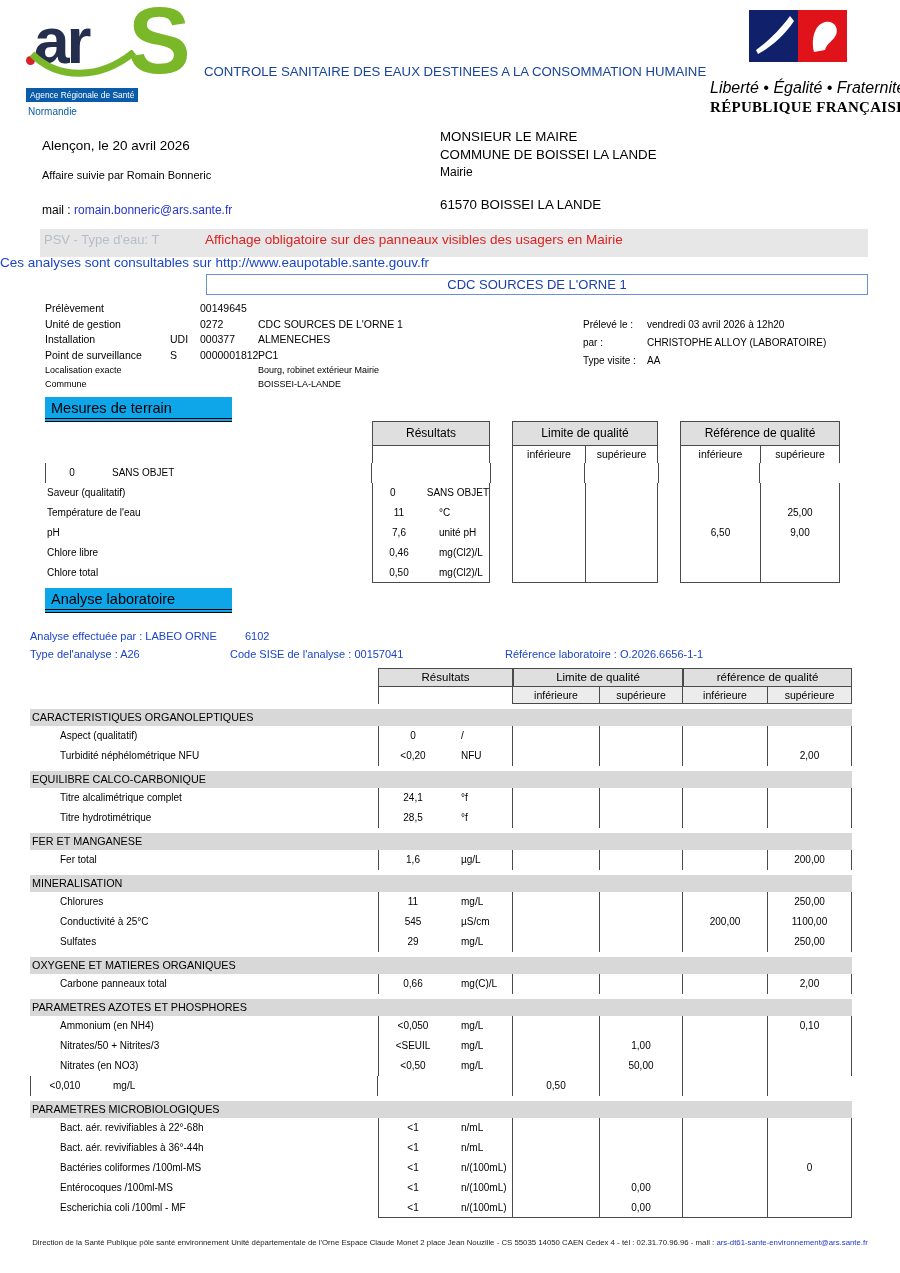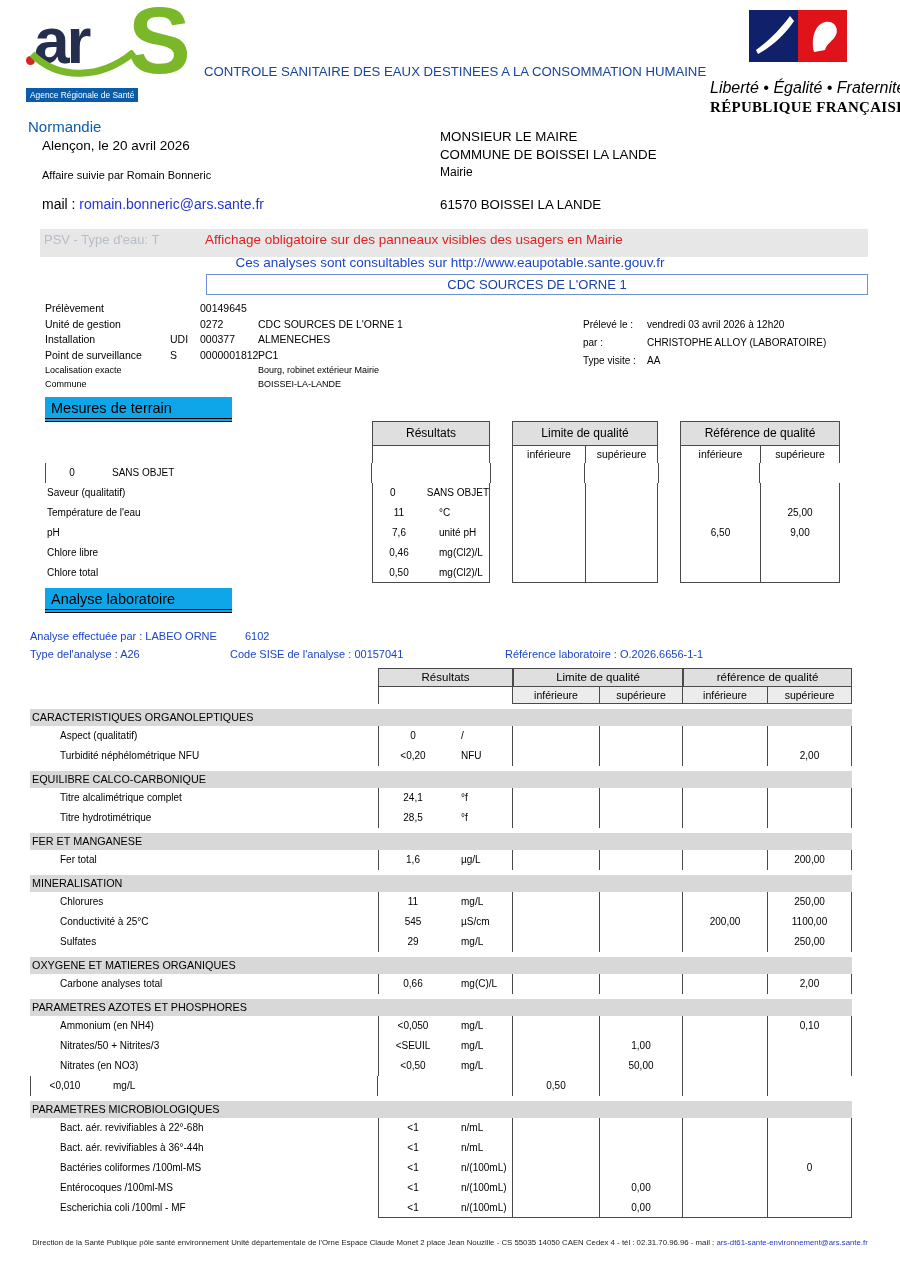--- a/index.html
+++ b/index.html
@@ -8,49 +8,49 @@
         font-family:"Liberation Sans","DejaVu Sans",sans-serif;overflow:hidden}
 
   
   .ars{position:absolute;left:26px;top:10px;width:195px;height:112px}
   .ars-word{position:relative;height:74px;width:195px}
   .ars-ar{position:absolute;left:8px;top:-6px;font-size:64px;font-weight:700;color:#262e4d;letter-spacing:-3px}
   .ars-s{position:absolute;left:102px;top:-16px;font-size:94px;font-weight:700;color:#7ab829;line-height:1}
   .ars-dot{position:absolute;left:0;top:46px;width:9px;height:9px;border-radius:50%;background:#d8232a}
   .ars-swoosh{position:absolute;left:2px;top:40px;width:112px;height:34px}
   .ars-banner{display:inline-block;background:#0a5ca8;color:#fff;font-size:8.4px;padding:2px 4px;margin-top:4px;white-space:nowrap}
-  .ars-region{color:#0a5ca8;font-size:15px;margin-top:16px;padding-left:2px}
+  .ars-region{color:#0a5ca8;font-size:10px;margin-top:4px;padding-left:2px}
 
   .doc-title{position:absolute;left:204px;top:64px;width:520px;color:#17449c;font-size:13.2px}
 
   .republic{position:absolute;left:710px;top:10px;width:176px;text-align:center}
   .flag{width:98px;height:52px;margin:0 auto;display:flex}
   .flag-blue{width:50%;background:#11206b;position:relative;overflow:hidden}
   .flag-red{width:50%;background:#e0121a;position:relative;overflow:hidden}
   .flag svg{position:absolute;inset:0;width:100%;height:100%}
   .motto{font-family:Liberation Sans, sans-serif;font-style:italic;font-size:16px;margin-top:17px;white-space:nowrap}
   .rf-name{font-family:"Liberation Serif","DejaVu Serif",serif;font-size:15px;margin-top:2px;letter-spacing:.3px;font-weight:600;white-space:nowrap}
 
   
   .letter-left{position:absolute;left:42px;top:138px;width:390px}
   .place-date{font-size:13.5px}
   .handled{font-size:11px;margin-top:16px}
-  .mail-line{font-size:14px;margin-top:15px}
+  .mail-line{font-size:12px;margin-top:22px}
   .mail-link{color:#2336cc;text-decoration:none;cursor:pointer}
   .tel-line{font-size:15px;margin-top:21px}
   .letter-right{position:absolute;left:440px;top:128px}
   .recip-big{font-size:13.3px;line-height:1.35}
   .recip-med{font-size:12px;line-height:1.35}
   .recip-postal{font-size:13.3px;margin-top:17px}
 
   
   .notice-band{position:absolute;left:40px;top:229px;width:828px;height:28px;background:#e7e7e7}
   .psv-text{position:absolute;left:4px;top:3px;color:#b7bdc8;font-size:13px;white-space:nowrap}
   .display-notice{position:absolute;left:165px;top:3px;color:#e02020;font-size:13.5px;white-space:nowrap}
-  .consult-line{position:absolute;left:0;top:255px;width:900px;text-align:center;color:#1b45c8;font-size:13.5px}
+  .consult-line{position:absolute;left:0;top:255px;width:900px;color:#1b45c8;font-size:13.5px}
   .network-box{position:absolute;left:206px;top:274px;width:662px;height:21px;border:1px solid #6b8fd8;
                text-align:center;color:#1a3fa8;font-size:13px;line-height:19px}
 
   
   .sample-left{position:absolute;left:45px;top:301px;width:535px}
   .srow{display:grid;grid-template-columns:125px 30px 52px auto;height:15.5px;font-size:10.5px;line-height:15.5px}
   .srow.small{font-size:9px;height:14px;line-height:14px}
   .s-c2{text-align:left}
   .s-val{padding-left:6px;white-space:nowrap}
   .sample-right{position:absolute;left:583px;top:316px;width:300px}
@@ -442,21 +442,21 @@
             <span class="rv2">29</span>
             <span class="ru2">mg/L</span>
           </div>
         <div class="cell b-r vc"></div>
         <div class="cell b-r vc"></div>
         <div class="cell b-r vc"></div>
         <div class="cell b-r vc">250,00</div>
       </div>
         <div class="lbar">OXYGENE ET MATIERES ORGANIQUES</div>
         <div class="lrow">
-        <div class="cell llbl">Carbone analyses total</div>
+        <div class="cell llbl">Carbone panneaux total</div>
         <div class="cell b-lr fres">
             <span class="rv2">0,66</span>
             <span class="ru2">mg(C)/L</span>
           </div>
         <div class="cell b-r vc"></div>
         <div class="cell b-r vc"></div>
         <div class="cell b-r vc"></div>
         <div class="cell b-r vc">2,00</div>
       </div>
         <div class="lbar">PARAMETRES AZOTES ET PHOSPHORES</div>

